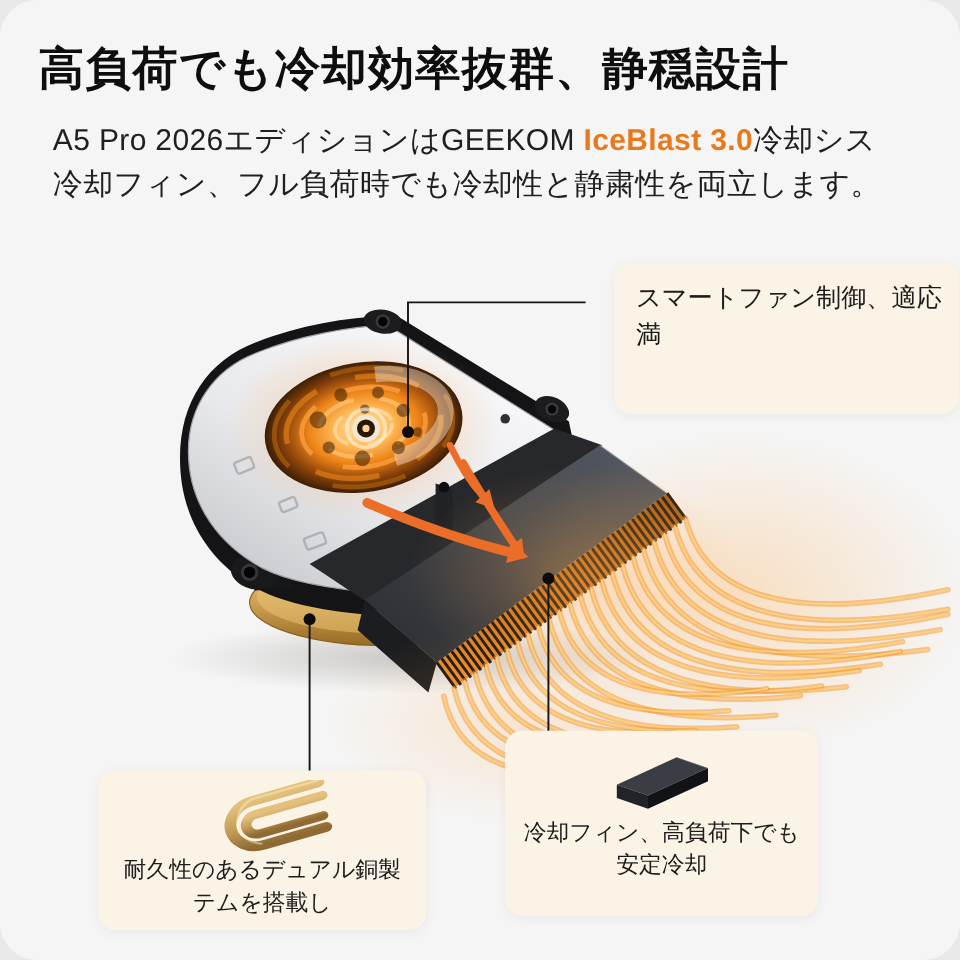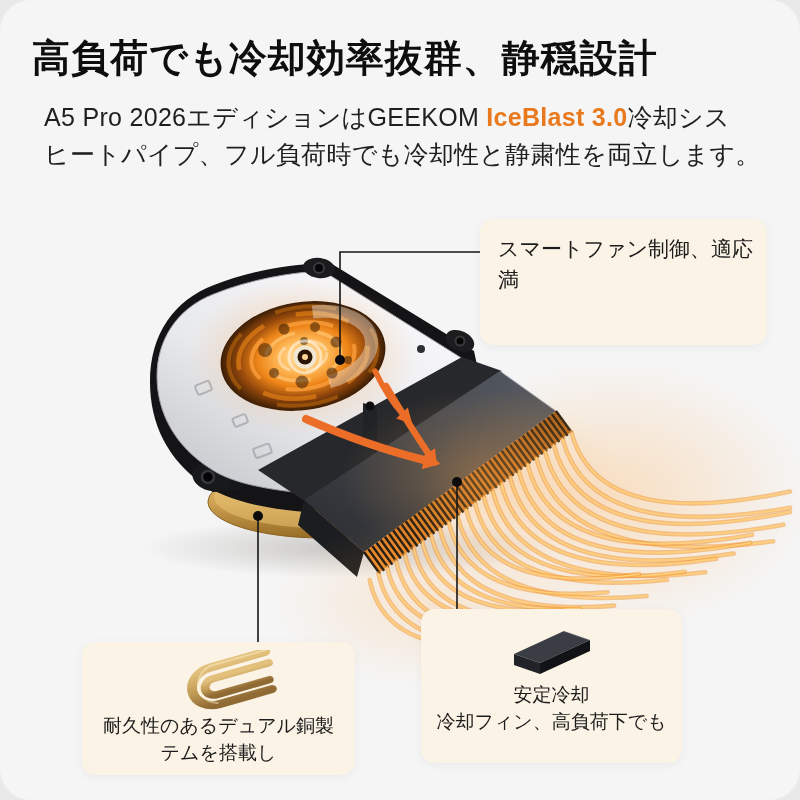--- a/index.html
+++ b/index.html
@@ -15,34 +15,34 @@
     color:#0e0e0e;line-height:1.2;
   }
   .intro{margin:12px;font-size:25px;line-height:37px;color:#1f1f1f;letter-spacing:.3px;}
   .intro .hl{color:#E87A1D;font-weight:700;}
   .scene{position:absolute;left:0;top:0;width:800px;height:800px;z-index:1;}
   .callout{
     position:absolute;z-index:3;background:#FBF3E5;border-radius:14px;
     box-shadow:0 2px 10px rgba(0,0,0,.05);color:#1c1c1c;box-sizing:border-box;
   }
   .cline{display:block;white-space:nowrap;}
-  #callout-fan{left:480px;top:219px;width:287px;height:126px;padding:15px 18px;font-size:21px;line-height:30.5px;}
+  #callout-fan{left:512px;top:219px;width:287px;height:126px;padding:15px 18px;font-size:21px;line-height:30.5px;}
   #callout-heatpipe{left:82px;top:642px;width:273px;height:133px;display:flex;flex-direction:column;align-items:center;padding-top:8px;}
   #callout-fins{left:421px;top:609px;width:261px;height:154px;display:flex;flex-direction:column;align-items:center;padding-top:12px;}
   .ctext{font-size:19px;line-height:27px;text-align:center;}
   .cicon{flex:0 0 auto;}
 </style>
 </head>
 <body>
 
 <div class="page">
 
   <header>
     <h1>高負荷でも冷却効率抜群、静穏設計</h1>
-    <p class="intro"><span>A5 Pro 2026エディションはGEEKOM </span><span class="hl">IceBlast 3.0</span><span>冷却シス</span><br><span>ヒートパイプ、フル負荷時でも冷却性と静粛性を両立します。</span></p>
+    <p class="intro"><span>A5 Pro 2026エディションはGEEKOM </span><span class="hl">IceBlast 3.0</span><span>冷却シス</span><br><span>冷却フィン、フル負荷時でも冷却性と静粛性を両立します。</span></p>
   </header>
 
   <svg class="scene" viewBox="0 0 800 800">
     <defs>
       <linearGradient id="metal" x1="0" y1="1" x2="0.85" y2="0">
         <stop offset="0" stop-color="#c0c1c6"></stop>
           <stop offset="0.45" stop-color="#e8e9ec"></stop>
           <stop offset="1" stop-color="#fbfbfd"></stop>
       </linearGradient>
       <linearGradient id="copper" x1="0" y1="0" x2="0" y2="1">
@@ -313,18 +313,18 @@
   </div>
 
   <div class="callout" id="callout-fins">
     <svg class="cicon" width="100" height="60" viewBox="0 0 100 60">
       <polygon points="12,33 62,10 88,19 38,42" fill="#3a3d44"></polygon>
       <polygon points="38,42 88,19 88,30 38,53" fill="#121317"></polygon>
       <polygon points="12,33 38,42 38,53 12,44" fill="#212329"></polygon>
       <line x1="62" y1="10" x2="88" y2="19" stroke="rgba(255,255,255,0.18)" stroke-width="1.5"></line>
     </svg>
     <div class="ctext">
+      <span class="cline">冷却フィン、高負荷下でも</span>
       <span class="cline">安定冷却</span>
-      <span class="cline">冷却フィン、高負荷下でも</span>
     </div>
   </div>
 
 </div>
 
 </body></html>

